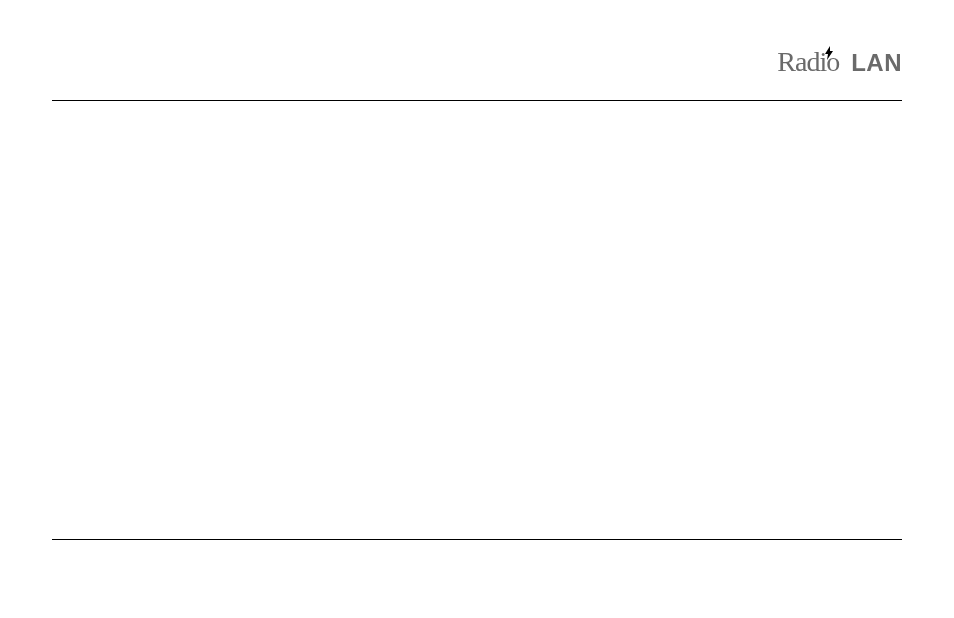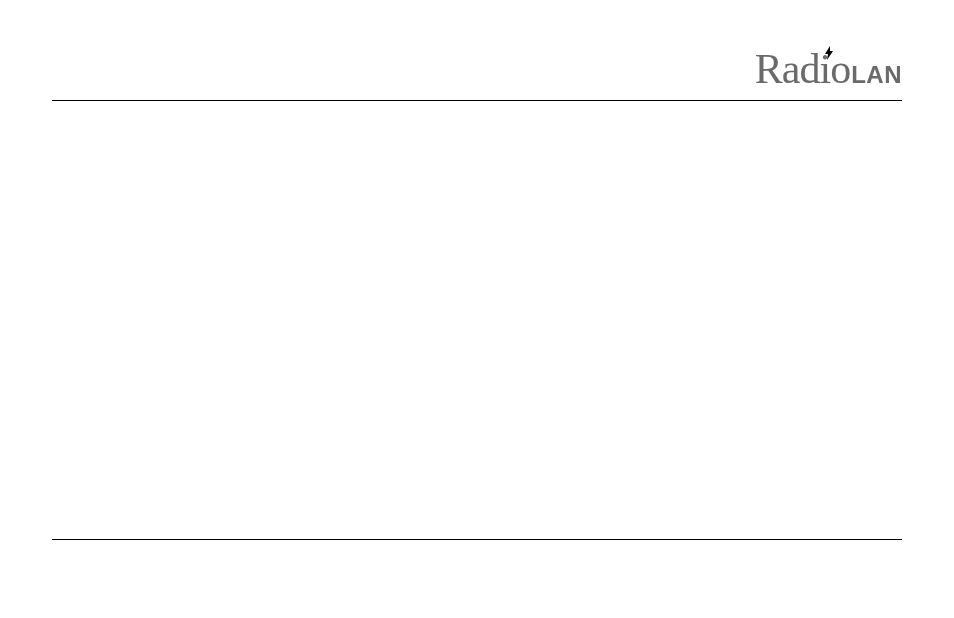--- a/index.html
+++ b/index.html
@@ -26,34 +26,34 @@
     }
     .logo {
       position: absolute;
       right: 0;
       top: 0;
       display: flex;
       align-items: baseline;
       font-family: Georgia, 'Times New Roman', serif;
     }
     .logo-radio {
-      font-size: 42px;
+      font-size: 28px;
       color: #6a6a6a;
       font-weight: 400;
       letter-spacing: -1px;
       line-height: 1;
     }
     .logo-lan {
       font-family: Arial, Helvetica, sans-serif;
       font-size: 24px;
       color: #6a6a6a;
       font-weight: 900;
       letter-spacing: 0.5px;
       line-height: 1;
-      margin-left: 1px;
+      margin-left: 12px;
       text-transform: uppercase;
     }
     .logo-bolt {
       position: absolute;
       top: -2px;
       right: 67px;
       width: 12px;
       height: 14px;
     }
     .logo-bolt svg {

